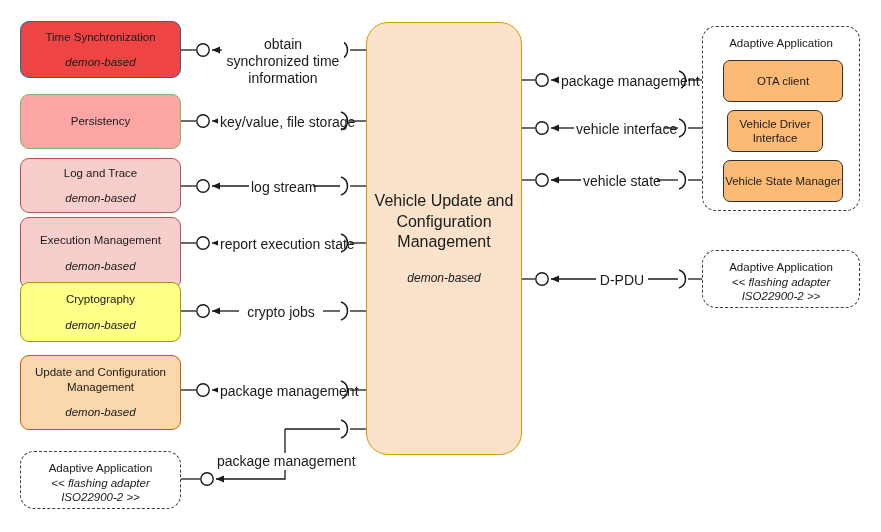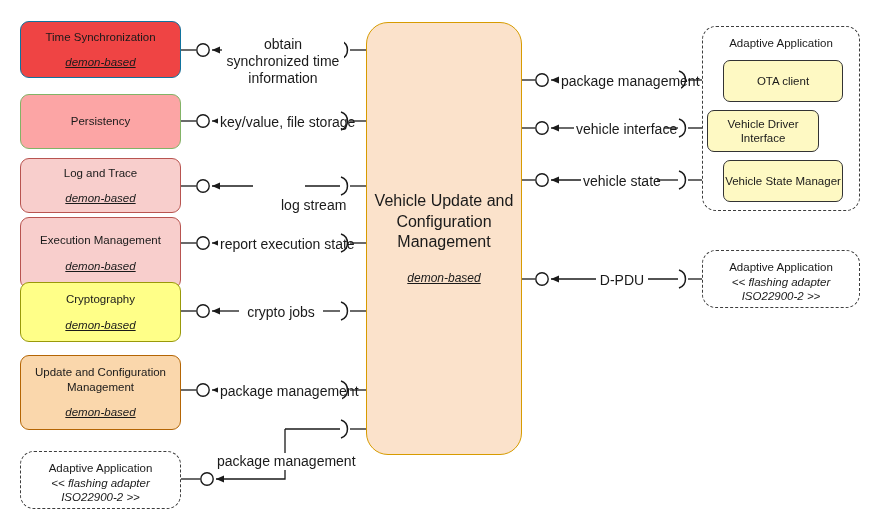--- a/index.html
+++ b/index.html
@@ -20,21 +20,21 @@
     display:flex;
     flex-direction:column;
     align-items:center;
     justify-content:center;
     text-align:center;
     font-size:11.5px;
     color:#1a1a1a;
     line-height:1.25;
   }
   .comp .title{display:block;padding:0 6px;}
-  .comp .sub{display:block;font-style:italic;margin-top:11px;text-decoration:underline;}
+  .comp .sub{display:block;font-style:italic;margin-top:11px;}
 
   .c-blue   {background:#ef4444;border-color:#10739e;}
   .c-green  {background:#fca5a5;border-color:#82b366;}
   .c-pink   {background:#f8cecc;border-color:#b85450;}
   .c-yellow {background:#ffff88;border-color:#99990a;}
   .c-orange {background:#fad7ac;border-color:#b46504;}
 
   
   .c-main{
     background:#fbe2cb;
@@ -50,21 +50,21 @@
     background:#ffffff;
     border:1.5px dashed #3d3d3d;
     border-radius:14px;
   }
   .dashed-label{
     position:absolute;left:0;right:0;text-align:center;
     font-size:11.5px;color:#1a1a1a;
   }
   .inner-box{
     position:absolute;box-sizing:border-box;
-    background:#fef9c3;border:1.3px solid #333;border-radius:7px;
+    background:#fdba74;border:1.3px solid #333;border-radius:7px;
     display:flex;align-items:center;justify-content:center;
     text-align:center;font-size:11.5px;color:#1a1a1a;line-height:1.25;
   }
   .stack-note{
     position:absolute;left:0;right:0;text-align:center;
     font-size:11.5px;line-height:1.28;color:#1a1a1a;
   }
   .stack-note .ital{font-style:italic;}
 
   
@@ -214,41 +214,41 @@
       <span class="ital">ISO22900-2 &gt;&gt;</span>
     </div>
   </div>
 
   <div class="dashed" style="left:702px;top:26px;width:158px;height:185px;">
     <div class="dashed-label" style="top:10px;">Adaptive Application</div>
 
     <div class="inner-box" style="left:20px;top:33px;width:120px;height:42px;">
       <span>OTA client</span>
     </div>
-    <div class="inner-box" style="left:4px;top:83px;width:112px;height:42px;">
+    <div class="inner-box" style="left:24px;top:83px;width:96px;height:42px;">
       <span>Vehicle Driver Interface</span>
     </div>
     <div class="inner-box" style="left:20px;top:133px;width:120px;height:42px;">
       <span>Vehicle State Manager</span>
     </div>
   </div>
 
   <div class="dashed" style="left:702px;top:250px;width:158px;height:58px;">
     <div class="stack-note" style="top:9px;">
       <span>Adaptive Application</span><br>
       <span class="ital">&lt;&lt; flashing adapter</span><br>
       <span class="ital">ISO22900-2 &gt;&gt;</span>
     </div>
   </div>
 
   <div class="wlabel two" style="left:222px;top:36px;width:118px;">obtain synchronized time information</div>
 
   <div class="wlabel" style="left:218px;top:114px;width:118px;">key/value, file storage</div>
 
-  <div class="wlabel" style="left:249px;top:197px;width:60px;margin-left:30px;">log stream</div>
+  <div class="wlabel" style="left:249px;top:179px;width:60px;">log stream</div>
 
   <div class="wlabel" style="left:218px;top:236px;width:118px;">report execution state</div>
 
   <div class="wlabel" style="left:239px;top:304px;width:80px;">crypto jobs</div>
 
   <div class="wlabel" style="left:218px;top:383px;width:120px;">package management</div>
 
   <div class="wlabel" style="left:215px;top:453px;width:126px;">package management</div>
 
   <div class="wlabel" style="left:559px;top:73px;width:118px;">package management</div>

